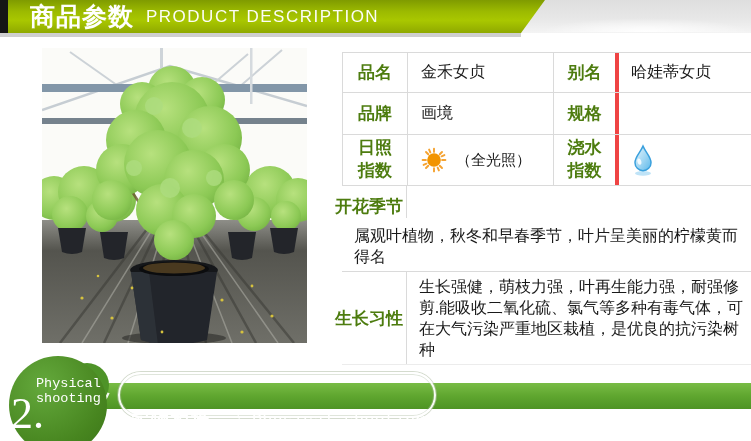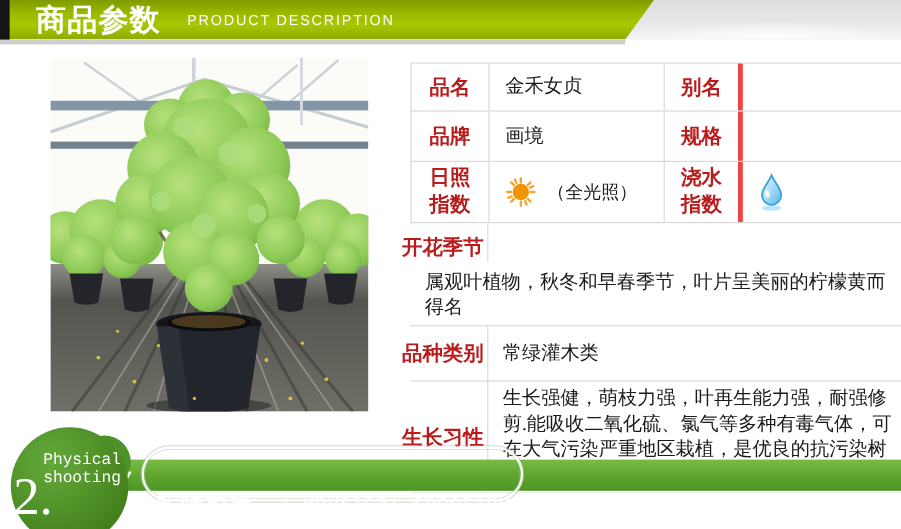--- a/index.html
+++ b/index.html
@@ -12,21 +12,21 @@
             background:linear-gradient(180deg,#dedede 0%,#e7e7e7 55%,#f4f4f4 100%);}
   .hdr-gray-shine{position:absolute;left:540px;top:18px;width:211px;height:14px;
             background:radial-gradient(ellipse at 50% 100%,#ffffff 0%,rgba(255,255,255,0) 70%);}
   .hdr-green{position:absolute;left:0;top:0;width:545px;height:33px;
              background:linear-gradient(180deg,#7f9b00 0%,#9cba00 35%,#a9c700 62%,#8fa900 100%);
              clip-path:polygon(0 0,545px 0,521px 33px,0 33px);}
   .hdr-shadow{position:absolute;left:0;top:33px;width:521px;height:4px;background:#cfcfcf;}
   .hdr-corner{position:absolute;left:0;top:0;width:8px;height:33px;background:#151515;}
   .hdr-text{position:absolute;left:30px;top:0;height:33px;display:flex;align-items:center;color:#fff;}
   .hdr-cn{font-size:25px;font-weight:bold;letter-spacing:1px;}
-  .hdr-en{font-size:12px;margin-left:22px;letter-spacing:1.5px;opacity:.97;}
+  .hdr-en{font-size:17px;margin-left:12px;letter-spacing:1.5px;opacity:.97;}
 
   
   .photo{position:absolute;left:42px;top:48px;width:265px;height:295px;}
 
   
   .spec{position:absolute;left:342px;top:52px;width:409px;border-top:1px solid #dadada;
         color:#1a1a1a;}
   .row{display:flex;border-bottom:1px solid #dadada;align-items:stretch;}
   .row.bordered{border-left:1px solid #dadada;}
   .r1{height:39px}.r2{height:41px}.r3{height:50px}
@@ -35,21 +35,21 @@
       border-right:1px solid #dadada;box-sizing:border-box;}
   .vc{width:146px;display:flex;align-items:center;padding-left:13px;
       border-right:1px solid #dadada;box-sizing:border-box;}
   .lc2{width:65px;display:flex;align-items:center;justify-content:center;
       border-right:4px solid #ef4444;box-sizing:border-box;}
   .vc2{flex:1;display:flex;align-items:center;padding-left:12px;box-sizing:border-box;}
   .lw{width:75px;margin-left:-10px;display:flex;align-items:center;justify-content:center;
       border-right:1px solid #dadada;box-sizing:border-box;white-space:nowrap;}
   .vw{flex:1;display:flex;align-items:center;padding:4px 6px 4px 12px;box-sizing:border-box;
       line-height:21px;}
-  .lbl{color:#b91c1c;font-size:17px;font-weight:bold;}
+  .lbl{color:#4d7c0f;font-size:17px;font-weight:bold;}
   .lbl-wrap{display:inline-block;width:38px;text-align:center;line-height:1.35;}
   .val{font-family:"Liberation Serif",serif;font-size:16px;}
   .sun-txt{font-family:Liberation Serif, serif;font-size:15px;margin-left:9px;}
   .top-align{align-items:flex-start;flex-direction:column;}
 
   
   .fbar{position:absolute;left:95px;top:383px;width:656px;height:26px;
         background:linear-gradient(180deg,#79bc45 0%,#5fa62f 50%,#4e9424 100%);}
   .fcapsule{position:absolute;left:118px;top:372px;width:318px;height:46px;border-radius:24px;
         border:2px solid rgba(255,255,255,.95);box-sizing:border-box;
@@ -180,20 +180,23 @@
     <div class="row bordered r1">
       <div class="lc">
           <span class="lbl">品名</span>
         </div>
       <div class="vc">
           <span class="val">金禾女贞</span>
         </div>
       <div class="lc2">
           <span class="lbl">别名</span>
         </div>
+      <div class="vc2">
+          <span class="val">哈娃蒂女贞</span>
+        </div>
     </div>
 
     <div class="row bordered r2">
       <div class="lc">
           <span class="lbl">品牌</span>
         </div>
       <div class="vc">
           <span class="val">画境</span>
         </div>
       <div class="lc2">
@@ -246,28 +249,20 @@
 
     <div class="row r4 top-align">
       <div class="lw" style="align-items:flex-start;padding-top:9px;">
         <span class="lbl">开花季节</span>
       </div>
       <div class="vw" style="align-items:flex-start;padding-top:7px;">
         <span class="val">属观叶植物，秋冬和早春季节，叶片呈美丽的柠檬黄而得名</span>
       </div>
     </div>
 
-    <div class="row r5">
-      <div class="lw">
-          <span class="lbl">品种类别</span>
-        </div>
-      <div class="vw">
-          <span class="val">常绿灌木类</span>
-        </div>
-    </div>
 
     <div class="row r6">
       <div class="lw">
           <span class="lbl">生长习性</span>
         </div>
       <div class="vw">
           <span class="val">生长强健，萌枝力强，叶再生能力强，耐强修剪.能吸收二氧化硫、氯气等多种有毒气体，可在大气污染严重地区栽植，是优良的抗污染树种</span>
         </div>
     </div>
 

